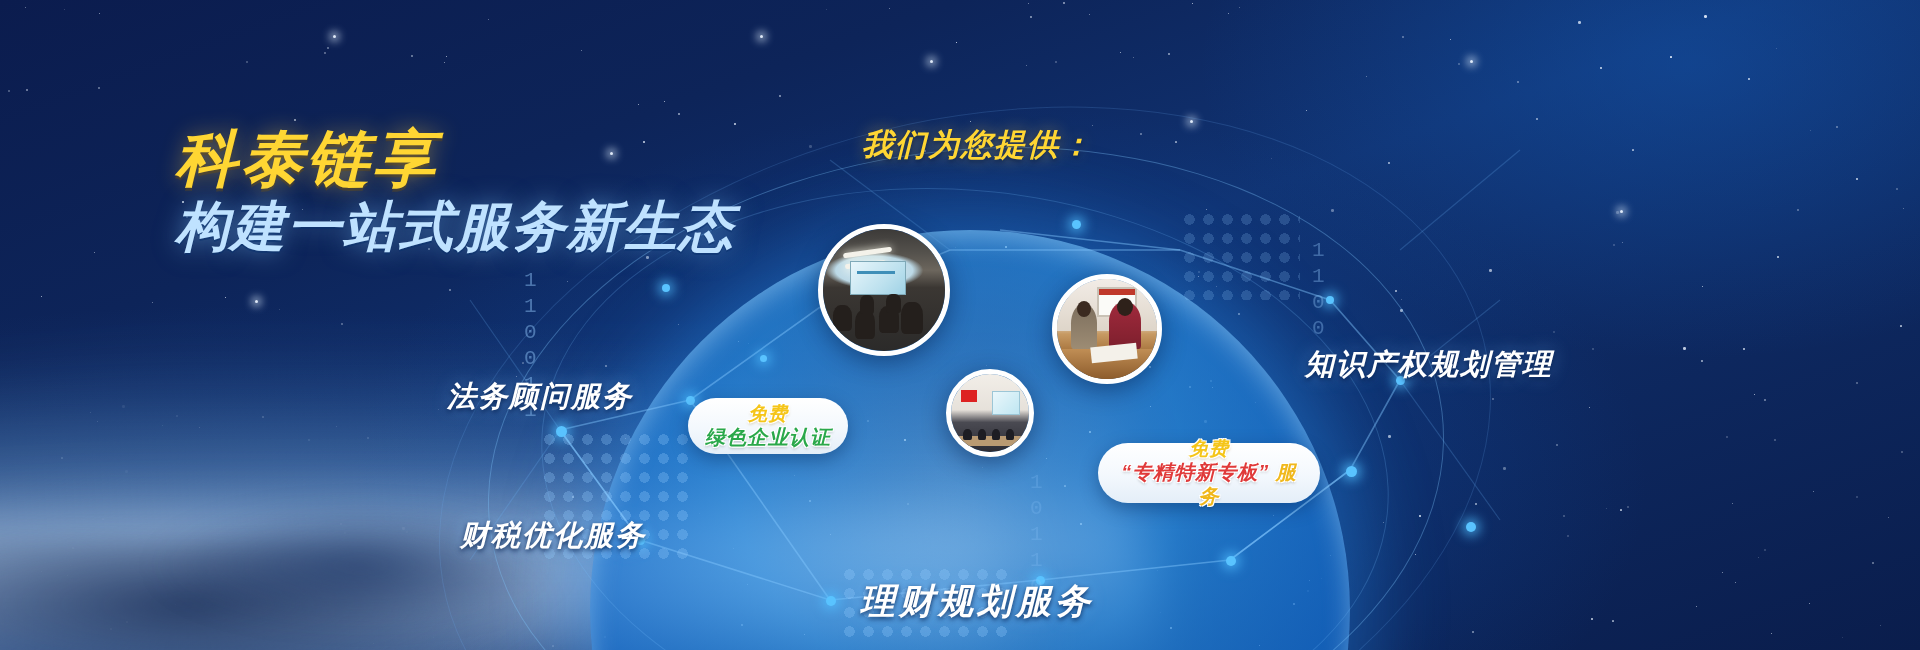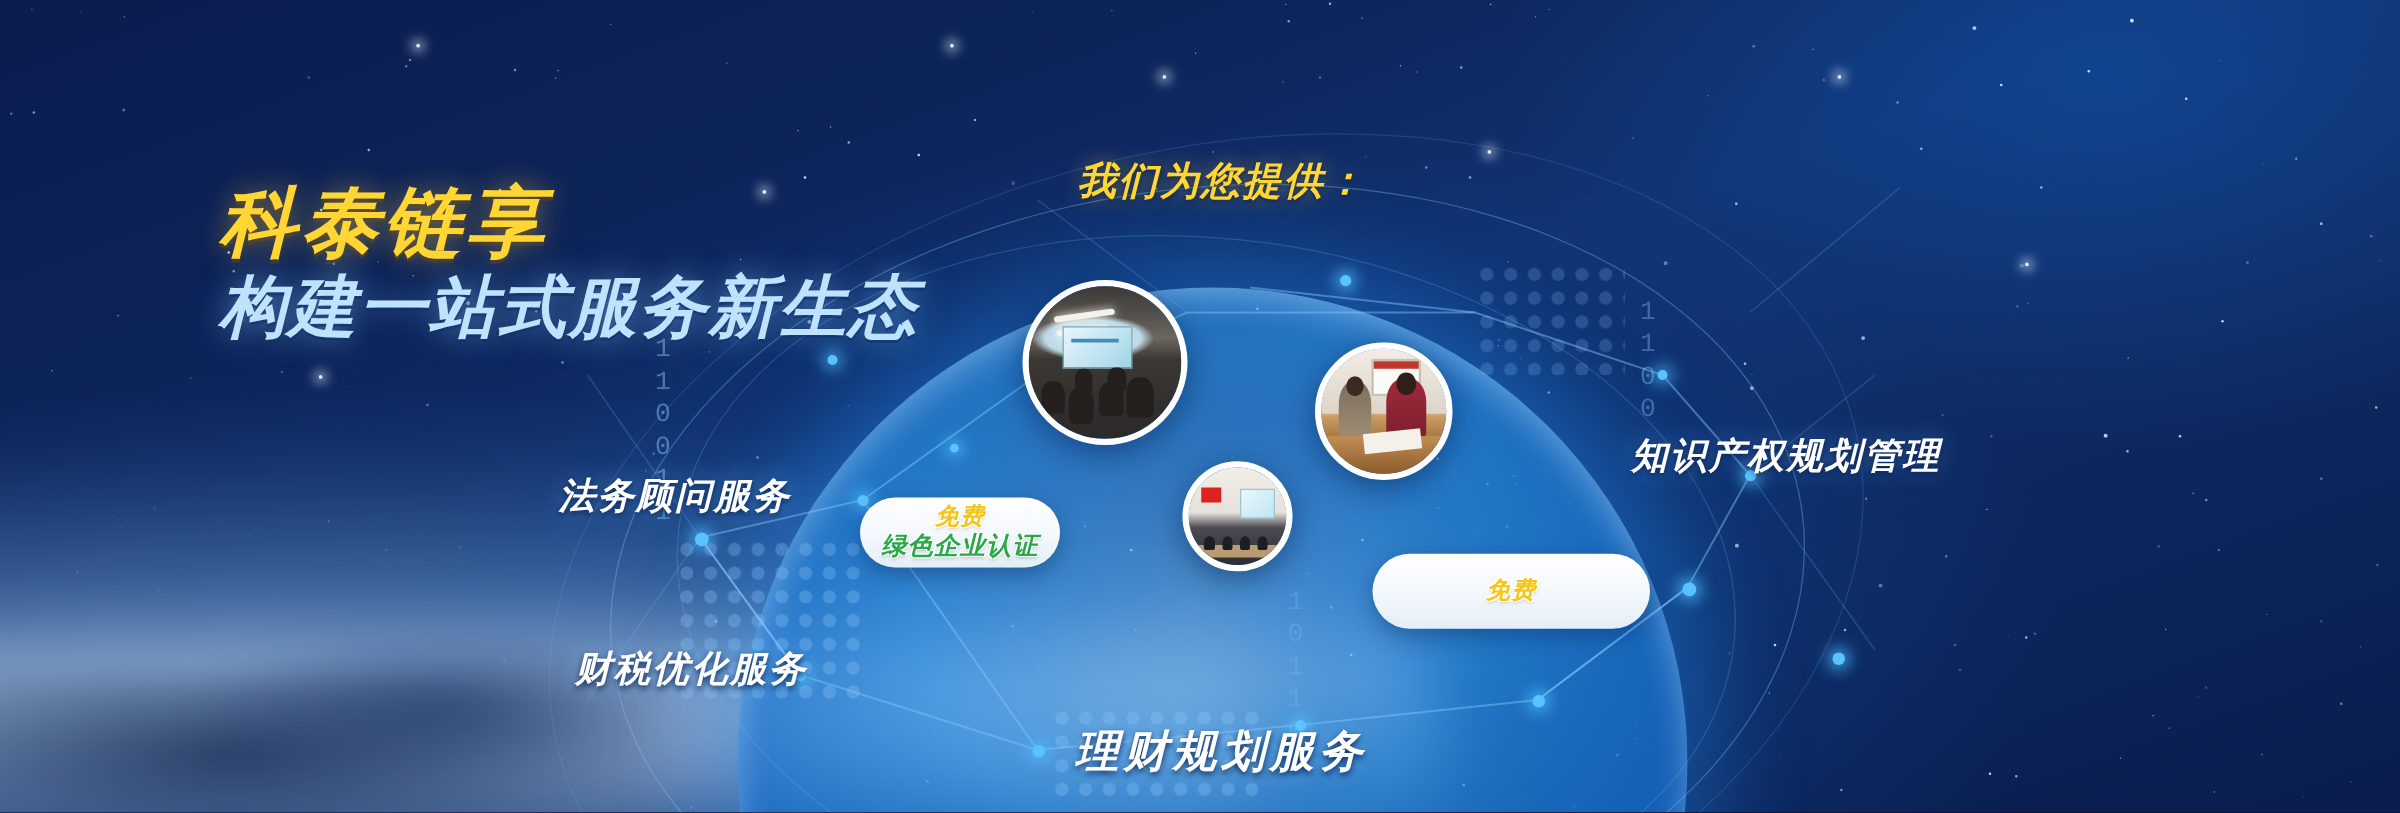--- a/index.html
+++ b/index.html
@@ -78,21 +78,20 @@
   
   .binary{ position:absolute; color:rgba(150,205,255,0.45); font-size:21px; line-height:26px;
            font-family:"Liberation Mono","DejaVu Sans Mono",monospace; letter-spacing:1px; }
 
   
   .headline{ position:absolute; left:175px; top:128px; }
   .brand{
     font-size:62px; font-weight:bold; font-style:italic; color:#ffd633;
     letter-spacing:4px; line-height:1;
     text-shadow:0 3px 0 rgba(120,80,0,.35), 0 0 22px rgba(255,205,60,.45);
-    margin-top:20px;
   }
   .brand-row{ display:flex; align-items:flex-end; gap:18px; }
   .onestop{
     font-size:25px; font-style:italic; font-weight:bold; color:#f0f6ff;
     letter-spacing:1px; padding-bottom:6px;
     text-shadow:0 0 14px rgba(160,210,255,.7);
   }
   .subline{
     margin-top:8px; font-size:54px; font-weight:bold; font-style:italic;
     color:#bfe2ff; letter-spacing:2px; line-height:1.05;
@@ -569,15 +568,19 @@
   <div class="svc s-tech">理财规划服务</div>
 
   <div class="pill p-green">
     <div class="l1">免费</div>
     <div class="l2 green">绿色企业认证</div>
   </div>
 
 
   <div class="pill p-spec">
     <div class="l1">免费</div>
+    <div class="l2">
+      <span class="red">“专精特新专板”</span>
+      <span class="gold">服务</span>
+    </div>
   </div>
 
 </div>
 
 </body></html>

